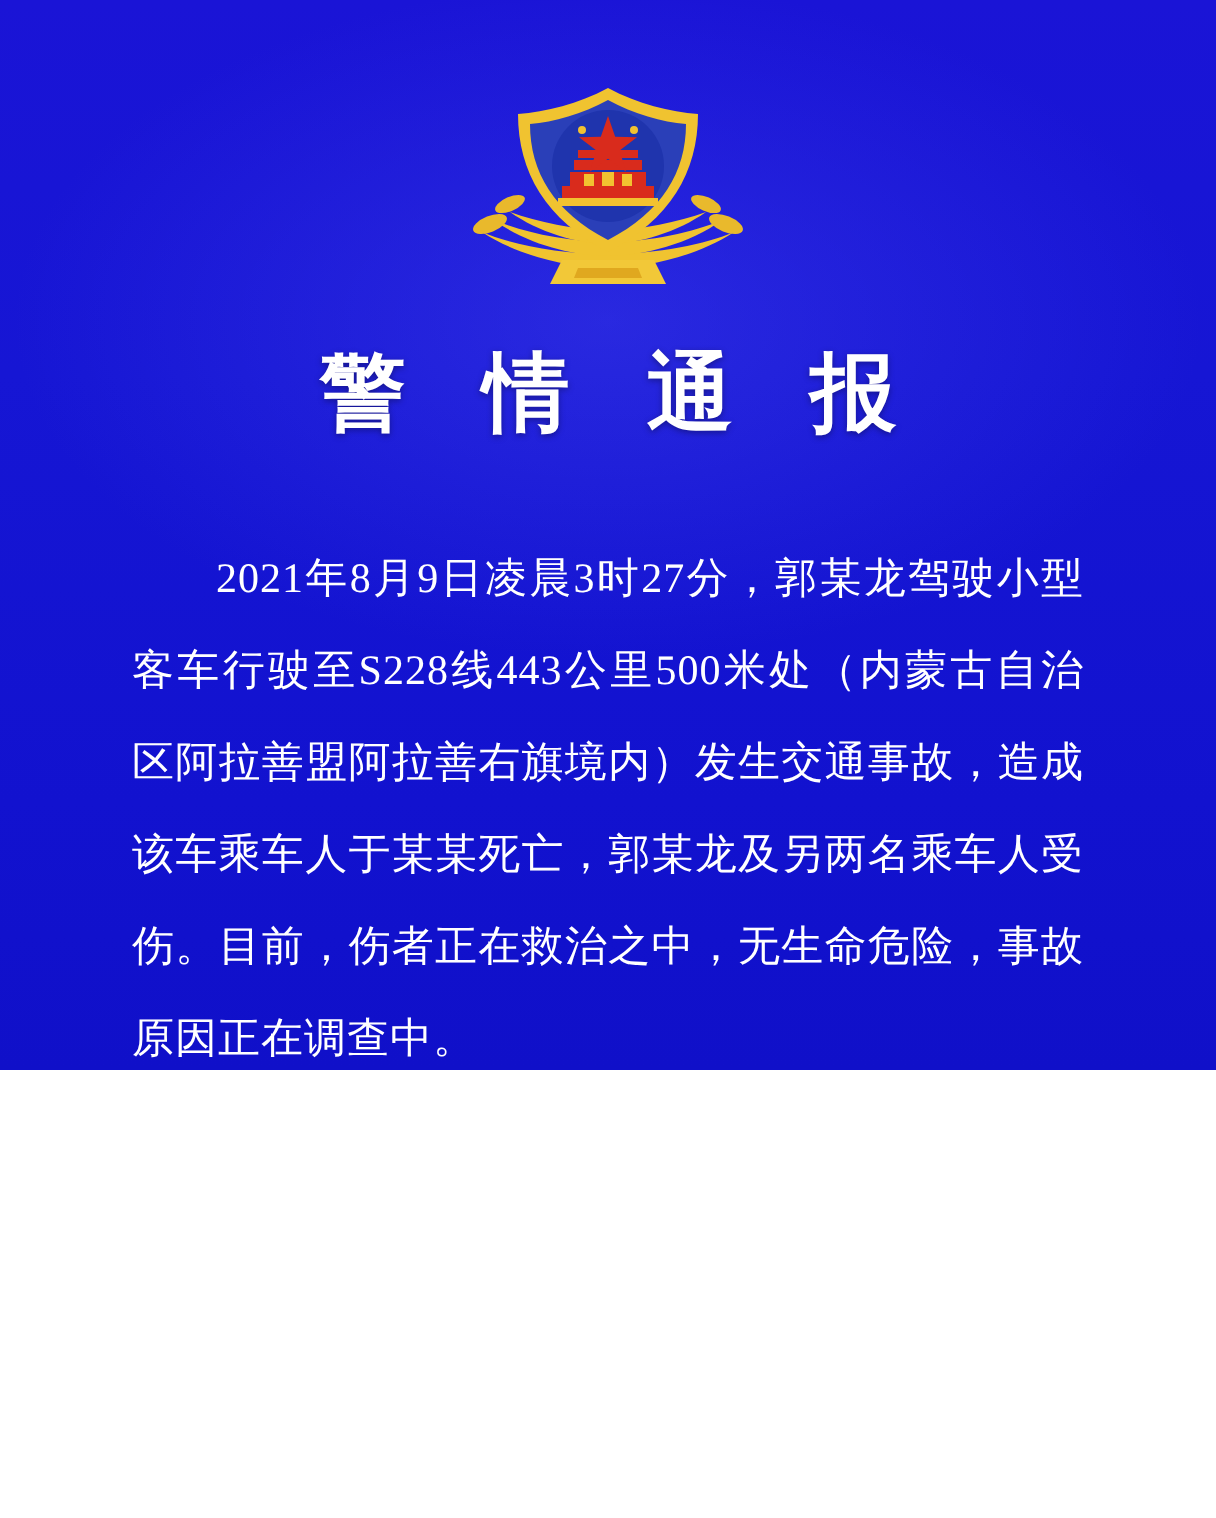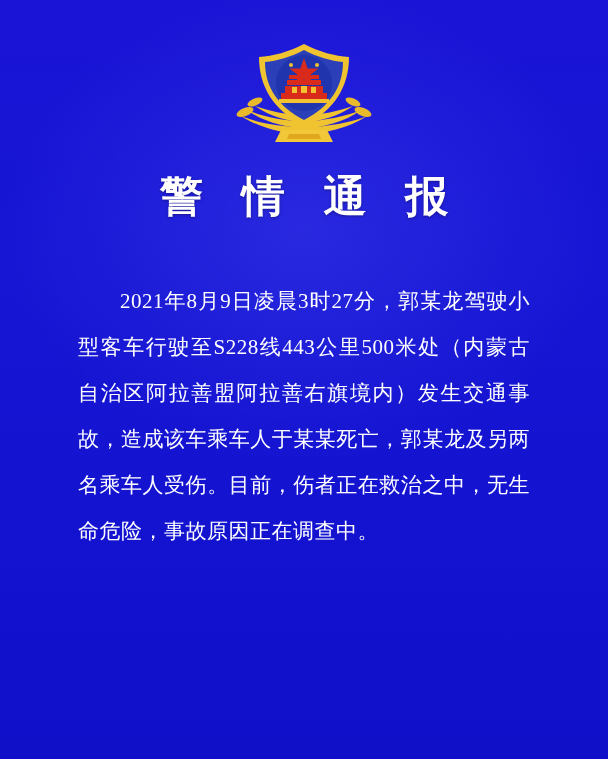--- a/index.html
+++ b/index.html
@@ -10,21 +10,21 @@
   body {
     width: 608px;
     height: 759px;
     overflow: hidden;
     font-family: "Liberation Serif", "DejaVu Serif", serif;
   }
 
   .poster {
     position: relative;
     width: 608px;
-    height: 759px;
+    height: 535px;
     background: #1313d8;
     background: linear-gradient(180deg, #1a14d6 0%, #1616d4 35%, #1212cf 75%, #1010c9 100%);
     box-sizing: border-box;
     overflow: hidden;
   }
 
   
   .poster::after {
     content: "";
     position: absolute;
@@ -74,21 +74,21 @@
     right: 62px;
     color: #ffffff;
     font-size: 21px;
     line-height: 46px;
     text-align: justify;
     text-align-last: left;
     letter-spacing: 0.5px;
     z-index: 3;
   }
   .body-text p {
-    margin: 16px;
+    margin: 4px;
     text-indent: 2em;
   }
 
   .signature {
     position: absolute;
     right: 78px;
     top: 604px;
     text-align: right;
     color: #ffffff;
     font-size: 21px;

